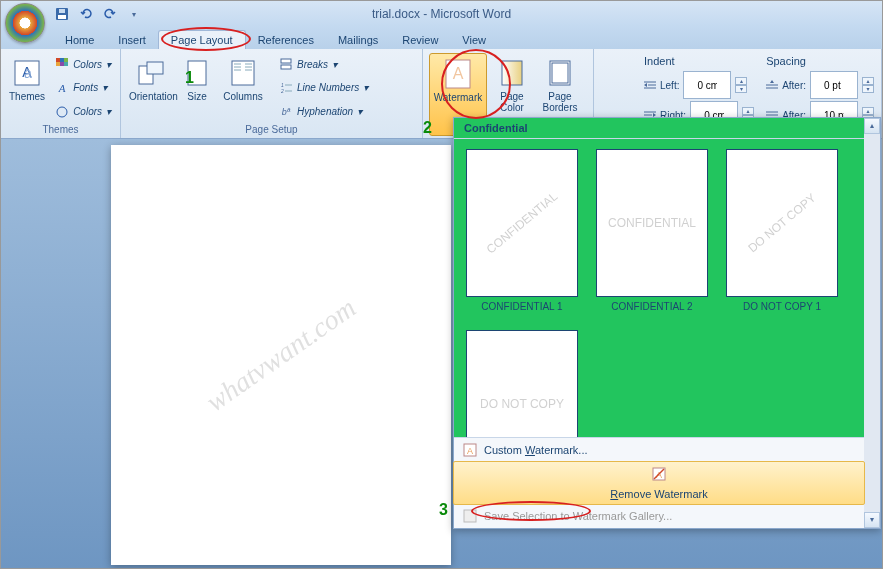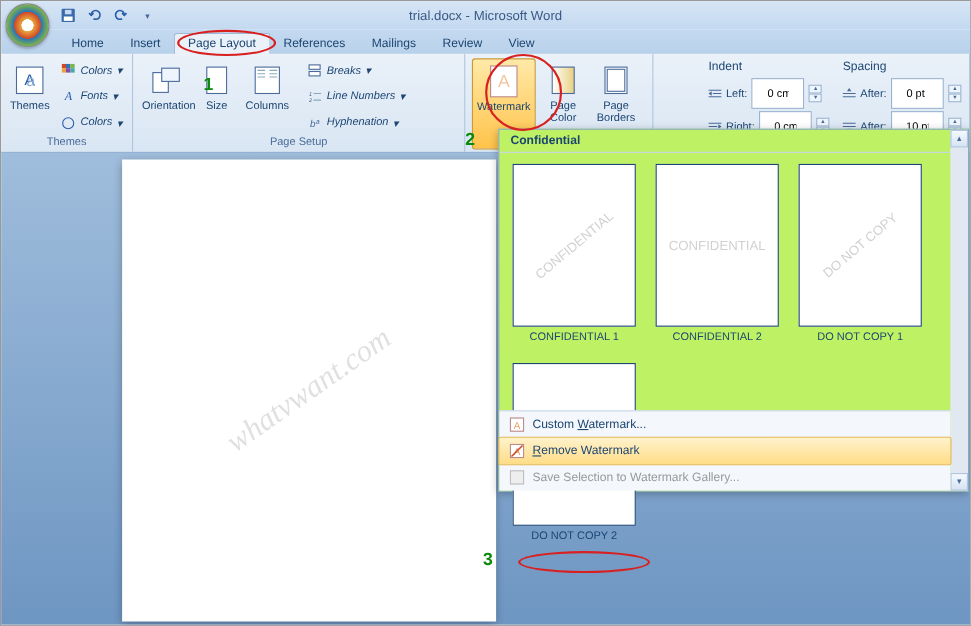--- a/index.html
+++ b/index.html
@@ -35,35 +35,35 @@
 .is-title { font-size: 11px; color: #1c4572; margin-bottom: 2px; }
 .is-row { display: flex; align-items: center; gap: 4px; font-size: 10px; color: #1c4572; }
 .is-row input { width: 48px; height: 28px; font-size: 10px; border: 1px solid #9ab3d0; padding: 0 13px; }
 .spinner { display: flex; flex-direction: column; }
 .spinner span { width: 12px; height: 8px; border: 1px solid #9ab3d0; background: #eef5fc; font-size: 6px; text-align: center; line-height: 6px; color: #4a6a9a; }
 
 .doc-area { position: absolute; top: 138px; left: 0; right: 0; bottom: 0; background: linear-gradient(#9fbddc, #6e96c2); }
 .page { position: absolute; top: 6px; left: 110px; width: 340px; height: 420px; background: #fff; box-shadow: 0 2px 8px rgba(0,0,0,0.3); }
 .page-wm { position: absolute; top: 50%; left: 50%; transform: translate(-50%,-50%) rotate(-35deg); font-size: 28px; color: rgba(100,100,100,0.2); white-space: nowrap; font-family: 'Times New Roman', serif; font-style: italic; }
 
-.gallery { position: absolute; top: 116px; left: 452px; width: 428px; height: 330px; background: #bef264; border: 1px solid #8ba8cc; box-shadow: 0 2px 8px rgba(0,0,0,0.3); z-index: 50; }
+.gallery { position: absolute; top: 116px; left: 452px; width: 428px; height: 412px; background: #22c55e; border: 1px solid #8ba8cc; box-shadow: 0 2px 8px rgba(0,0,0,0.3); z-index: 50; }
 .gallery-header { padding: 4px 10px; font-size: 11px; font-weight: bold; color: #1c4572; border-bottom: 1px solid #c8d6e8; }
 .gallery-items { display: flex; flex-wrap: wrap; gap: 18px; padding: 10px 12px; }
 .gallery-item { text-align: center; }
 .gallery-thumb { width: 112px; height: 148px; border: 1px solid #1c4572; background: #fff; position: relative; cursor: pointer; }
 .gallery-thumb .wm { position: absolute; top: 50%; left: 50%; transform: translate(-50%,-50%) rotate(-40deg); font-size: 12px; color: rgba(100,100,100,0.3); white-space: nowrap; }
 .gallery-caption { font-size: 10px; color: #1c4572; margin-top: 4px; }
 .gallery-scroll { position: absolute; right: 0; top: 0; bottom: 0; width: 16px; background: #e1e8f2; }
 .gallery-scroll .arrow { height: 16px; background: linear-gradient(#f4f9ff,#d6e4f2); border: 1px solid #b0c5de; text-align: center; font-size: 8px; color: #4a6a9a; line-height: 14px; }
 .gallery-scroll .arrow.up { position: absolute; top: 0; left: 0; right: 0; }
 .gallery-scroll .arrow.down { position: absolute; bottom: 0; left: 0; right: 0; }
 
 .gallery-footer { position: absolute; bottom: 0; left: 0; right: 16px; background: #f4f7fb; border-top: 1px solid #c8d6e8; }
 .menu-item { display: flex; align-items: center; gap: 6px; padding: 4px 8px; font-size: 11px; color: #1c4572; cursor: pointer; }
-.menu-item.hover { background: linear-gradient(#fff2cc, #ffdd87); border: 1px solid #e6b84a; border-radius: 2px; margin: -1px; }
+.menu-item.hover { background: linear-gradient(#fff2cc, #ffdd87); border: 1px solid #e6b84a; border-radius: 2px; margin: -1px; flex-direction: column; }
 .menu-item.disabled { color: #999; }
 .menu-item .mic { width: 16px; height: 16px; display: flex; align-items: center; justify-content: center; font-size: 10px; }
 
 .annotation-circle { position: absolute; border: 2.5px solid #d82020; border-radius: 50%; pointer-events: none; z-index: 100; }
 .annotation-num { position: absolute; font-size: 16px; font-weight: bold; z-index: 101; font-family: Arial; }
 
 
 .ic-save { color: #2a5caa; }
 svg { display: block; }
 </style>

